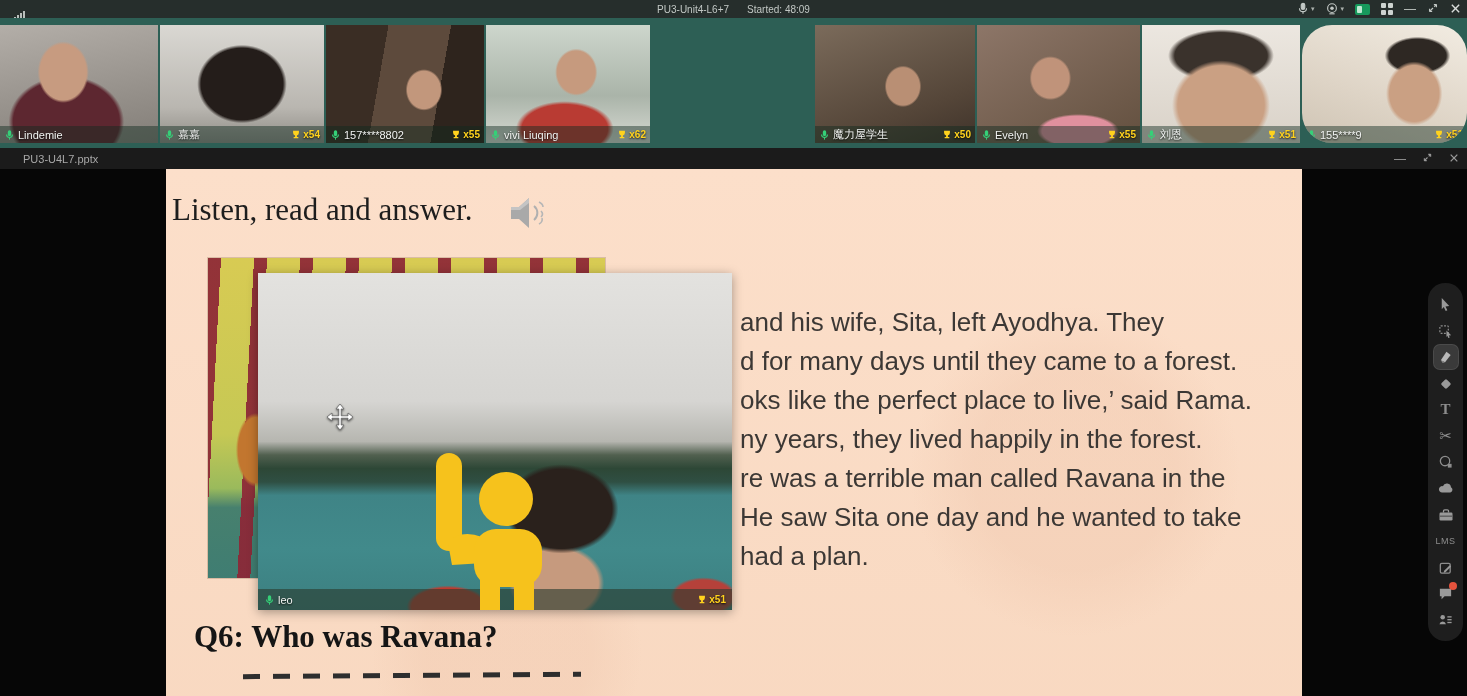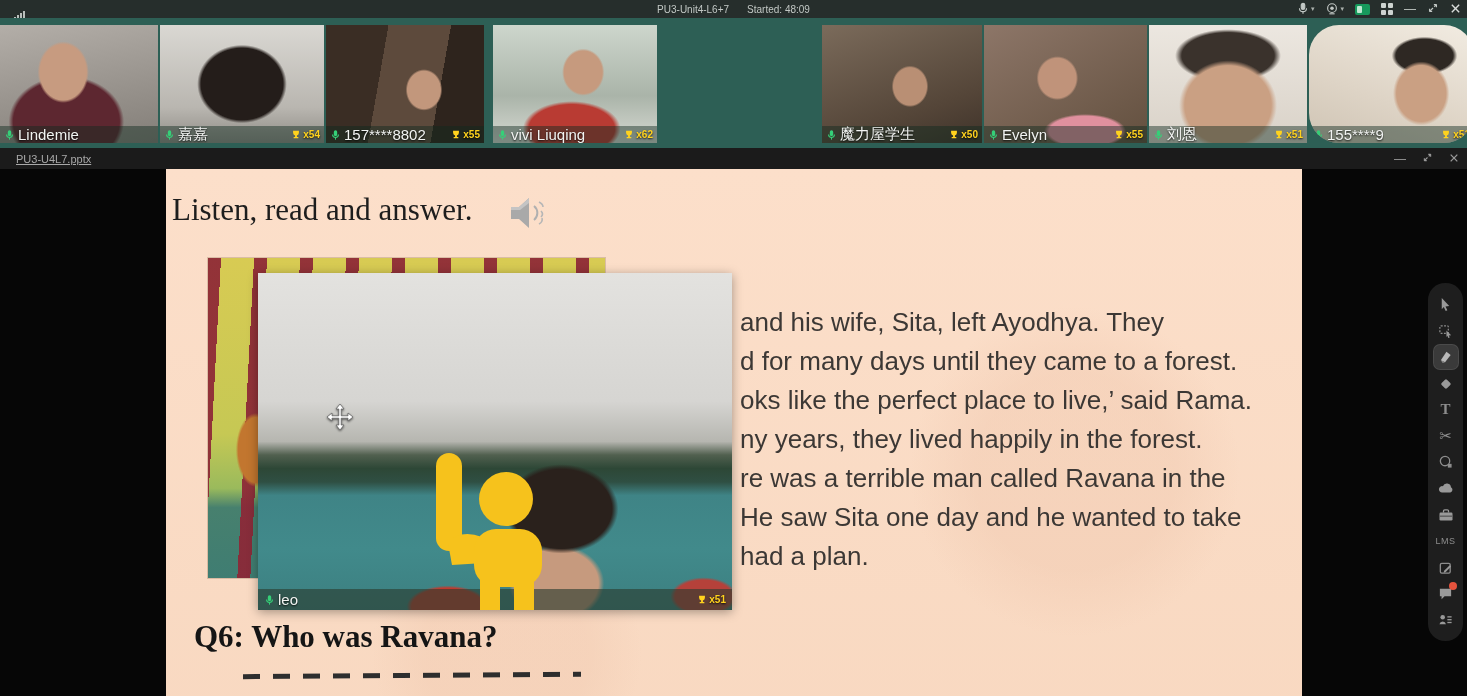--- a/index.html
+++ b/index.html
@@ -17,35 +17,35 @@
   .tb-ic { display:flex; align-items:center; }
   .greenbtn { width:15px; height:11px; background:#17995c; border-radius:2px; position:relative; }
   .greenbtn::after { content:""; position:absolute; left:2px; top:2px; width:5px; height:7px; background:#bfe9d2; border-radius:1px; }
   .gridic { display:grid; grid-template-columns:5px 5px; grid-gap:2px; }
   .gridic i { width:5px; height:5px; background:#cdd3d0; border-radius:1px; }
 
   
   .strip { position:absolute; left:0; top:18px; width:1467px; height:130px; background:#2d5f55; display:flex; gap:2px; padding-top:7px; }
   .tile { position:relative; height:118px; overflow:hidden; background:#444; flex:none; }
   .tile-label { position:absolute; left:0; right:0; bottom:0; height:17px; background:rgba(16,42,32,0.45); display:flex; align-items:center; justify-content:space-between; padding:0 4px; }
-  .tile-name { display:flex; align-items:center; gap:3px; color:#f2f4f2; font-size:15px; text-shadow:0 1px 2px rgba(0,0,0,.85); overflow:hidden; white-space:nowrap; }
+  .tile-name { display:flex; align-items:center; gap:3px; color:#f2f4f2; font-size:11px; text-shadow:0 1px 2px rgba(0,0,0,.85); overflow:hidden; white-space:nowrap; }
   .badge { display:flex; align-items:center; gap:2px; color:#ffd21e; font-size:10px; font-weight:bold; text-shadow:0 1px 2px rgba(0,0,0,.8); }
   .spacer { flex:none; height:118px; }
   .t1 { background: radial-gradient(ellipse 40px 48px at 40% 40%, #c79b80 0 58%, rgba(0,0,0,0) 64%), radial-gradient(ellipse 78px 62px at 42% 82%, #5d2730 0 68%, rgba(0,0,0,0) 74%), linear-gradient(170deg,#b3aea8,#837e78); }
   .t2 { background: radial-gradient(ellipse 64px 56px at 50% 50%, #241d1a 0 64%, rgba(0,0,0,0) 70%), linear-gradient(180deg,#dad8d3,#b9b6b0 70%,#8f8c86); }
   .t3 { background: radial-gradient(ellipse 30px 34px at 62% 55%, #c2977c 0 55%, rgba(0,0,0,0) 61%), linear-gradient(100deg,#3a2d24 0 35%,#5d4a3c 35% 70%,#2e241d 70%); }
-  .t4 { background: radial-gradient(ellipse 34px 38px at 55% 40%, #c69a7e 0 56%, rgba(0,0,0,0) 62%), radial-gradient(ellipse 74px 42px at 48% 88%, #b93b33 0 58%, rgba(0,0,0,0) 66%), linear-gradient(180deg,#cdd6cc,#aab4a9 60%,#d6d9d2); margin-left: 7px; }
+  .t4 { background: radial-gradient(ellipse 34px 38px at 55% 40%, #c69a7e 0 56%, rgba(0,0,0,0) 62%), radial-gradient(ellipse 74px 42px at 48% 88%, #b93b33 0 58%, rgba(0,0,0,0) 66%), linear-gradient(180deg,#cdd6cc,#aab4a9 60%,#d6d9d2); }
   .t5 { background: radial-gradient(ellipse 30px 34px at 55% 52%, #b98f74 0 55%, rgba(0,0,0,0) 61%), linear-gradient(160deg,#7b6b5b,#544538 70%,#3f332a); padding-left: 28px; }
   .t6 { background: radial-gradient(ellipse 62px 26px at 62% 90%, #e0909e 0 58%, rgba(0,0,0,0) 66%), radial-gradient(ellipse 34px 36px at 45% 45%, #c0937a 0 55%, rgba(0,0,0,0) 61%), linear-gradient(150deg,#8d7668,#63503f); }
   .t7 { background: radial-gradient(ellipse 72px 66px at 50% 68%, #caa083 0 60%, rgba(0,0,0,0) 68%), radial-gradient(ellipse 84px 42px at 50% 26%, #3a322c 0 55%, rgba(0,0,0,0) 63%), linear-gradient(180deg,#ece7e0,#d9d2c8); }
   .t8 { background: radial-gradient(ellipse 44px 50px at 68% 58%, #caa083 0 56%, rgba(0,0,0,0) 64%), radial-gradient(ellipse 52px 30px at 70% 26%, #2e2823 0 55%, rgba(0,0,0,0) 63%), linear-gradient(200deg,#f2ece2,#ded4c6 60%,#cfc4b4); border-radius: 30px; }
 
   
   .pptbar { position:absolute; left:0; top:148px; width:1467px; height:21px; background:#1b1b1b; display:flex; align-items:center; color:#a8a8a8; font-size:11px; }
-  .pptbar-title { margin-left:16px;text-decoration:underline; }
+  .pptbar-title { margin-left:23px; }
   .pptbar-right { position:absolute; right:8px; display:flex; gap:16px; align-items:center; }
   .winbtn { color:#9a9a9a; font-size:12px; line-height:1; cursor:default; }
 
   
   .slide { position:absolute; left:166px; top:169px; width:1136px; height:605px;
     background: radial-gradient(circle 220px at 80% 50%, rgba(238,196,170,0.35) 0 45%, rgba(0,0,0,0) 75%),
                 radial-gradient(circle 180px at 30% 80%, rgba(238,196,170,0.3) 0 45%, rgba(0,0,0,0) 75%),
                 linear-gradient(180deg,#fcdfca,#f8d8c0); }
   .slide-heading { position:absolute; left:6px; top:23px; font-family:"Liberation Serif", serif; font-size:31px; color:#1d1d1d; }
   .speaker { position:absolute; left:340px; top:22px; }

